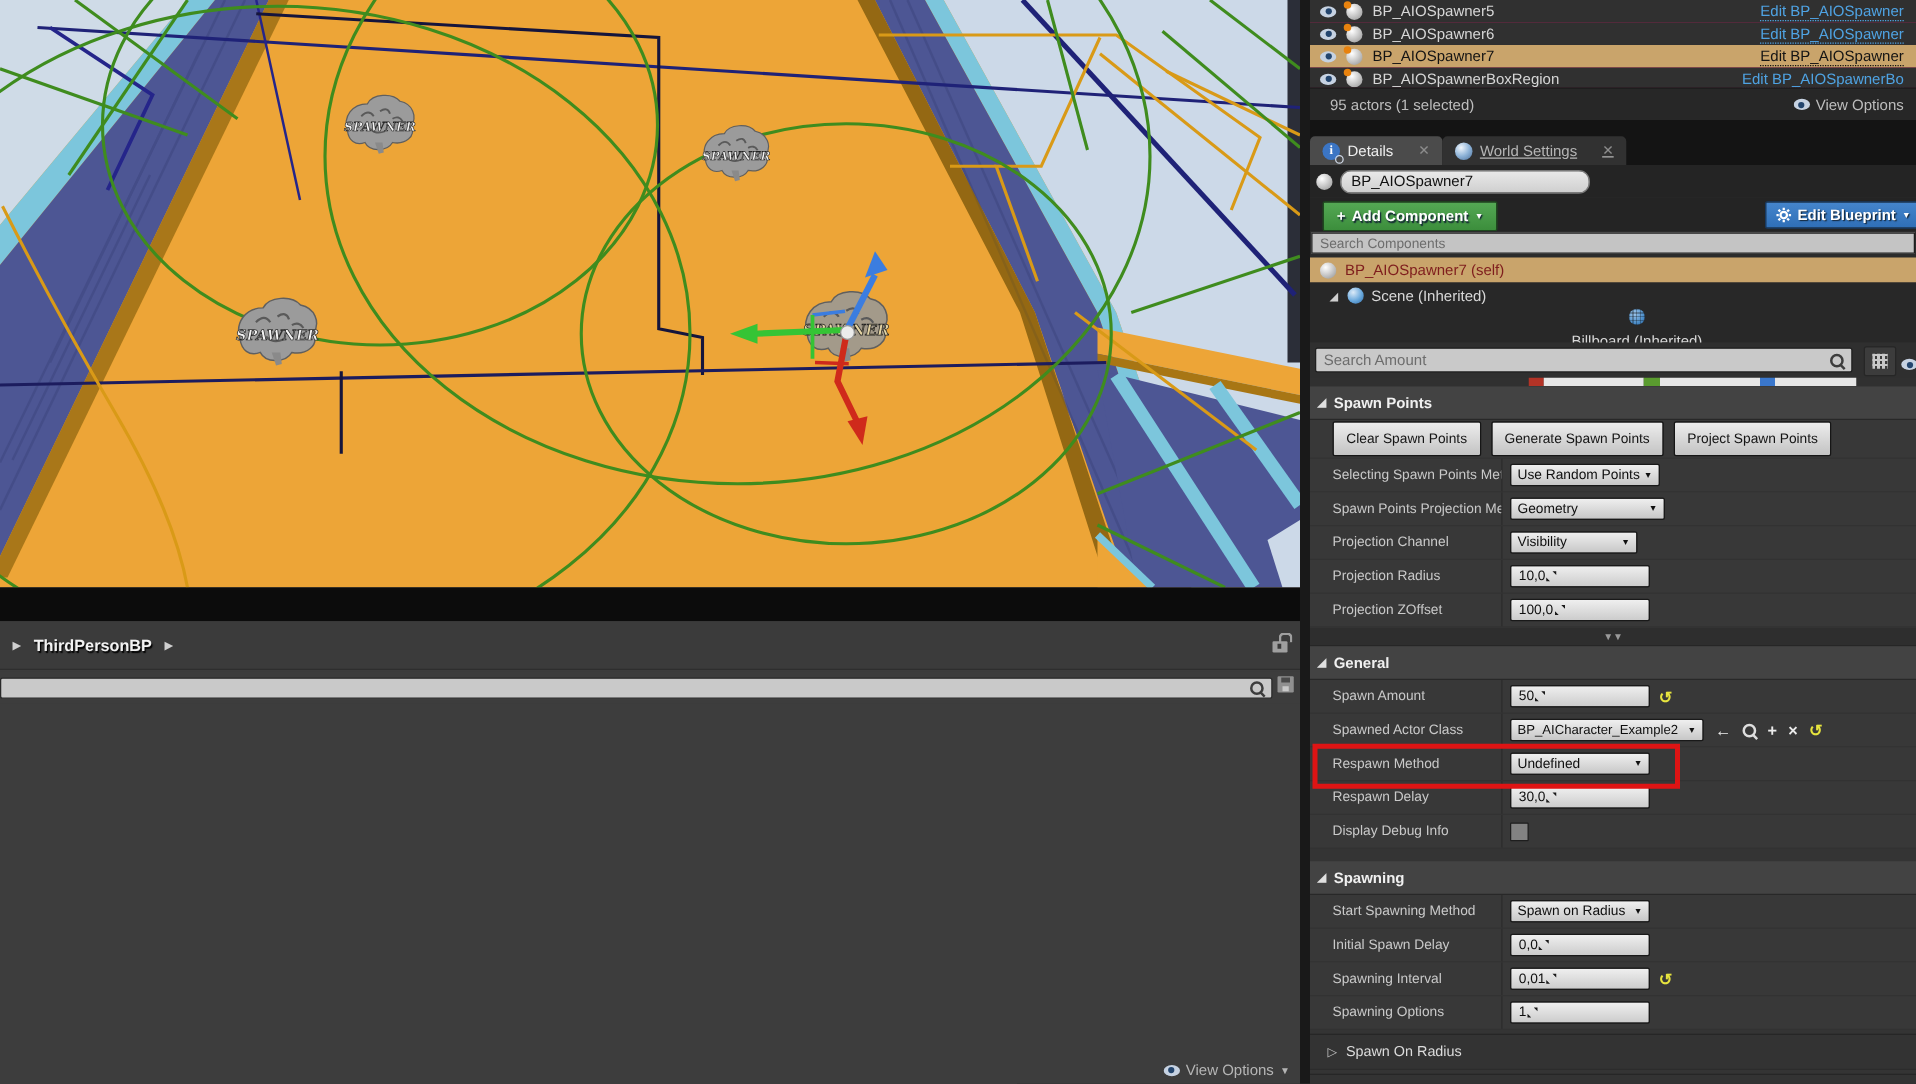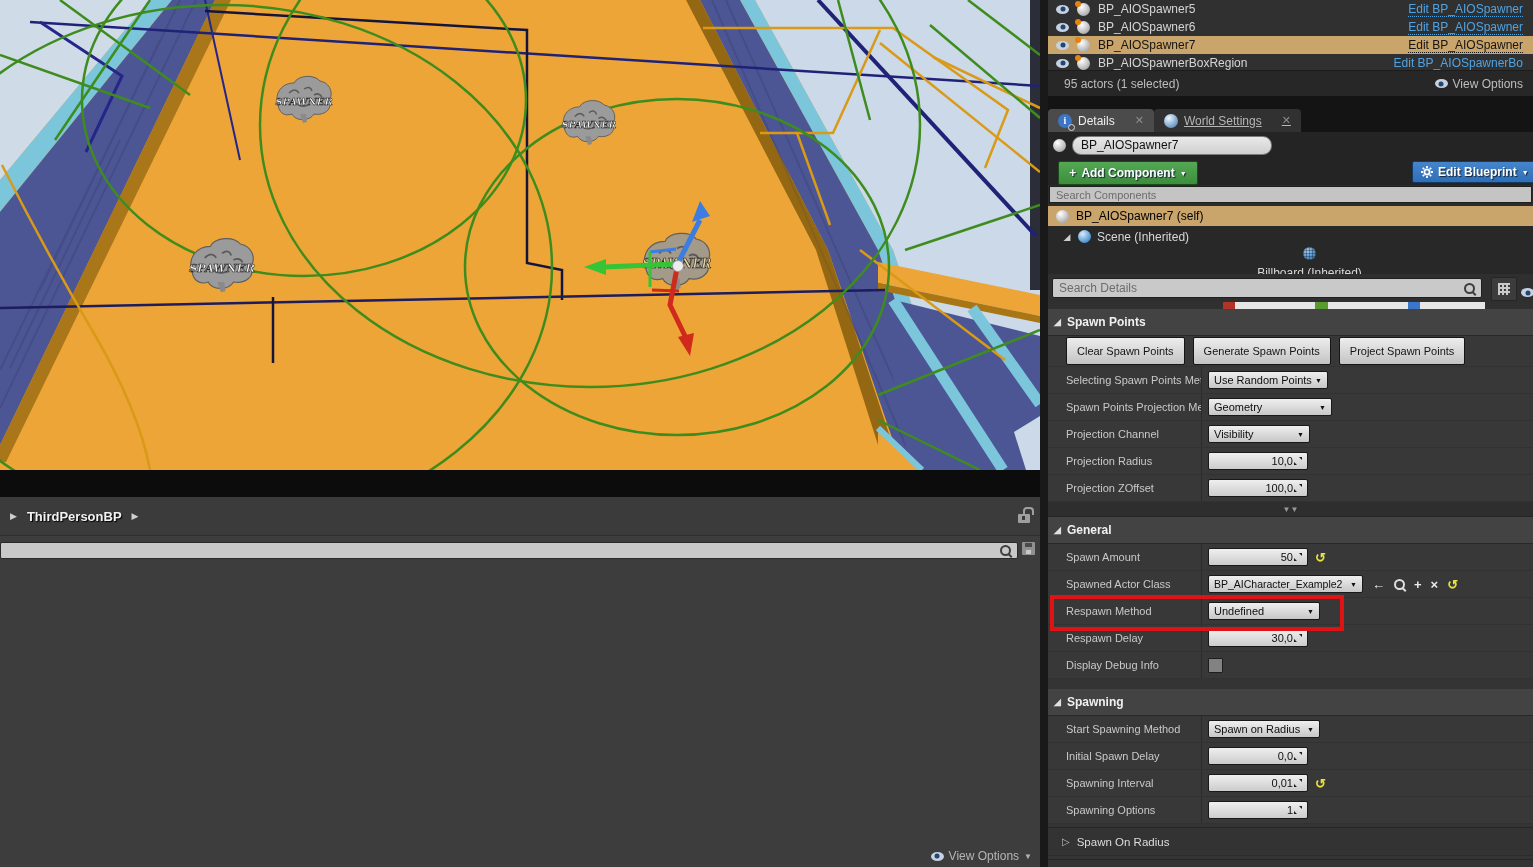--- a/index.html
+++ b/index.html
@@ -30,21 +30,21 @@
   .floppy::after{content:"";position:absolute;bottom:1px;left:4px;right:4px;height:4px;background:#c9c9c9;}
   .gridglyph{width:12px;height:12px;display:inline-block;
     background-image:repeating-linear-gradient(#c9c9c9 0 2px, transparent 2px 4px),
                      repeating-linear-gradient(90deg, #c9c9c9 0 2px, transparent 2px 4px);}
   .chk{width:13px;height:13px;background:#828282;border:1px solid #1e1e1e;border-radius:1px;}
   .caret{font-size:7px;color:#101010;line-height:1;}
   .reset{color:#e7e43e;font-size:13px;font-weight:bold;line-height:1;cursor:default;}
   .dd{height:18px;background:linear-gradient(#efefef,#c7c7c7);border:1px solid #191919;border-radius:2px;
       display:flex;align-items:center;justify-content:space-between;padding:0 5px;font-size:11px;color:#0e0e0e;box-sizing:border-box;}
   .spin{height:18px;background:linear-gradient(#efefef,#cccccc);border:1px solid #191919;border-radius:2px;
-      display:flex;align-items:center;justify-content:flex-end;padding:0 4px 0 6px;font-size:11px;color:#0e0e0e;box-sizing:border-box;width:100px;}
+      display:flex;align-items:center;justify-content:flex-start;padding:0 4px 0 6px;font-size:11px;color:#0e0e0e;box-sizing:border-box;width:112px;}
   .ubtn{height:28px;background:linear-gradient(#ededed,#c3c3c3);border:1px solid #161616;border-radius:2px;
       display:flex;align-items:center;justify-content:center;font-size:11px;color:#141414;padding:0 10px;box-sizing:border-box;}
 
   
   #viewport{position:absolute;left:0;top:0;width:1040px;height:470px;}
   #vp-yellow-border{position:absolute;left:1040px;top:0;width:3px;height:470px;background:#bf8a1a;}
   #gapcol{position:absolute;left:1040px;top:0;width:8px;height:867px;background:#191919;}
   #black-strip{position:absolute;left:0;top:470px;width:1040px;height:27px;background:#0c0c0c;}
   #breadcrumb-bar{position:absolute;left:0;top:497px;width:1040px;height:39px;background:#3b3b3b;
      display:flex;align-items:center;gap:10px;padding-left:10px;box-sizing:border-box;border-bottom:1px solid #2e2e2e;}
@@ -86,21 +86,21 @@
      display:flex;align-items:center;padding-left:8px;font-size:12px;color:#101010;box-sizing:border-box;}
   #btn-strip{position:absolute;left:0;top:158px;width:485px;height:27px;background:#242424;display:flex;align-items:center;}
   #add-comp{position:absolute;left:10px;top:3px;width:138px;height:22px;background:linear-gradient(#54a854,#3c8e3c);
      border:1px solid #1d4a1d;border-radius:2px;color:#fff;font-weight:bold;font-size:12px;display:flex;align-items:center;justify-content:center;gap:5px;text-shadow:1px 1px 1px #123;}
   #add-comp .pcaret{font-size:7px;}
   #edit-bp{position:absolute;left:364px;top:3px;width:130px;height:22px;background:linear-gradient(#4585cc,#2f6fb7);
      border:1px solid #173a62;border-radius:2px;color:#fff;font-weight:bold;font-size:12px;display:flex;align-items:center;justify-content:flex-start;gap:5px;padding-left:8px;box-sizing:border-box;text-shadow:1px 1px 1px #123;}
   #search-comp-row{position:absolute;left:0;top:185px;width:485px;height:21px;background:#2b2b2b;}
   #search-comp{position:absolute;left:1px;top:1px;width:483px;height:17px;background:#c4c4c4;border:1px solid #1f1f1f;
      display:flex;align-items:center;padding-left:6px;font-size:11px;color:#6d6d6d;box-sizing:border-box;}
-  #self-row{position:absolute;left:0;top:206px;width:485px;height:20px;background:#c9a46b;display:flex;align-items:center;gap:7px;padding-left:8px;box-sizing:border-box;font-size:12px;color:#000000;}
+  #self-row{position:absolute;left:0;top:206px;width:485px;height:20px;background:#c9a46b;display:flex;align-items:center;gap:7px;padding-left:8px;box-sizing:border-box;font-size:12px;color:#7f1d1d;}
   #comp-tree{position:absolute;left:0;top:226px;width:485px;height:48px;background:#282828;}
   .trow{height:21px;display:flex;align-items:center;gap:6px;font-size:12px;color:#d8d8d8;}
   .texp{color:#cfcfcf;font-size:9px;width:10px;text-align:center;}
   #search-details-row{position:absolute;left:0;top:274px;width:485px;height:28px;background:#2f2f2f;display:flex;align-items:center;}
   #search-details{position:absolute;left:4px;top:4px;width:430px;height:20px;background:#c9c9c9;border:1px solid #1f1f1f;border-radius:2px;
      display:flex;align-items:center;justify-content:space-between;padding:0 6px;font-size:12px;color:#6d6d6d;box-sizing:border-box;}
   #grid-btn{position:absolute;left:443px;top:3px;width:24px;height:22px;background:#3c3c3c;border:1px solid #262626;border-radius:2px;display:flex;align-items:center;justify-content:center;}
   #filter-eye{position:absolute;left:473px;top:9px;}
   #xyz-strip{position:absolute;left:0;top:302px;width:485px;height:7px;background:#303030;overflow:hidden;}
   .xseg{position:absolute;top:0;height:7px;}
@@ -369,21 +369,21 @@
         <span>Scene (Inherited)</span>
       </div>
       <div class="trow" style="padding-left:38px;flex-direction:column;">
         <span class="sphboard"></span>
         <span>Billboard (Inherited)</span>
       </div>
     </div>
 
     <div id="search-details-row">
       <div id="search-details">
-        <span>Search Details</span>
+        <span>Search Amount</span>
         <span class="lens"></span>
       </div>
       <div id="grid-btn">
         <span class="gridglyph"></span>
       </div>
       <span id="filter-eye">
         <span class="eye sm"><span class="pupil"></span></span>
       </span>
     </div>
 

